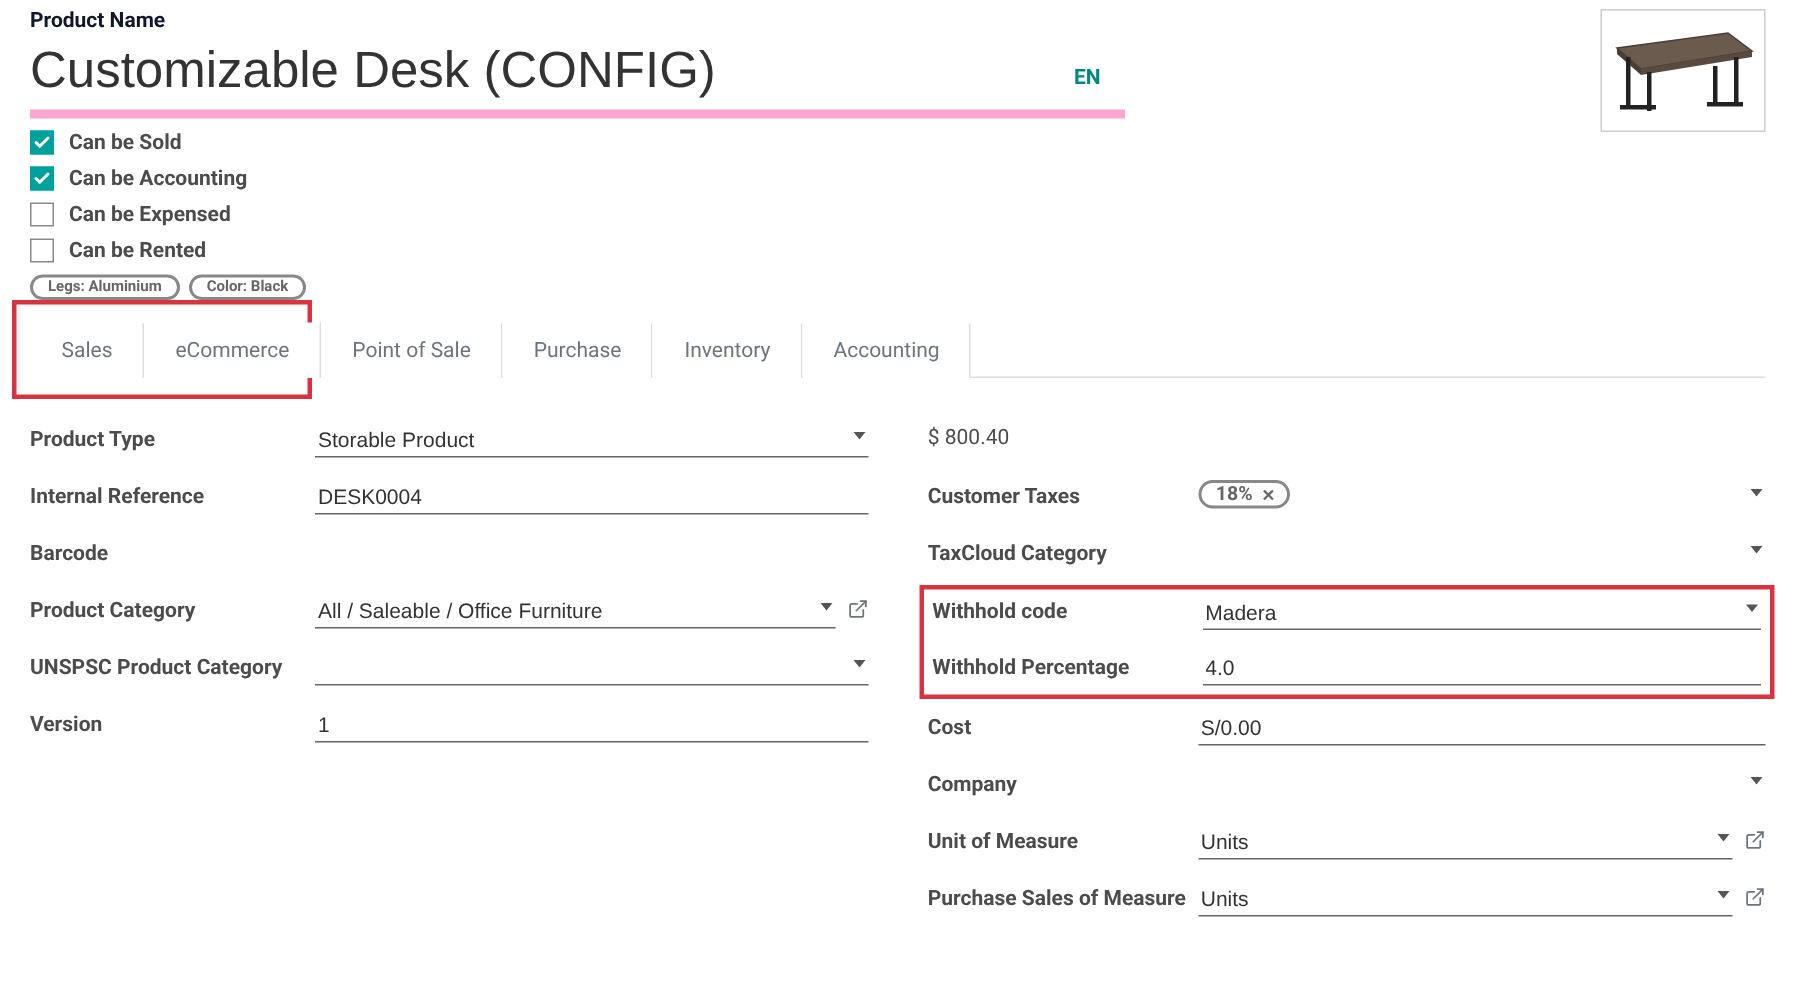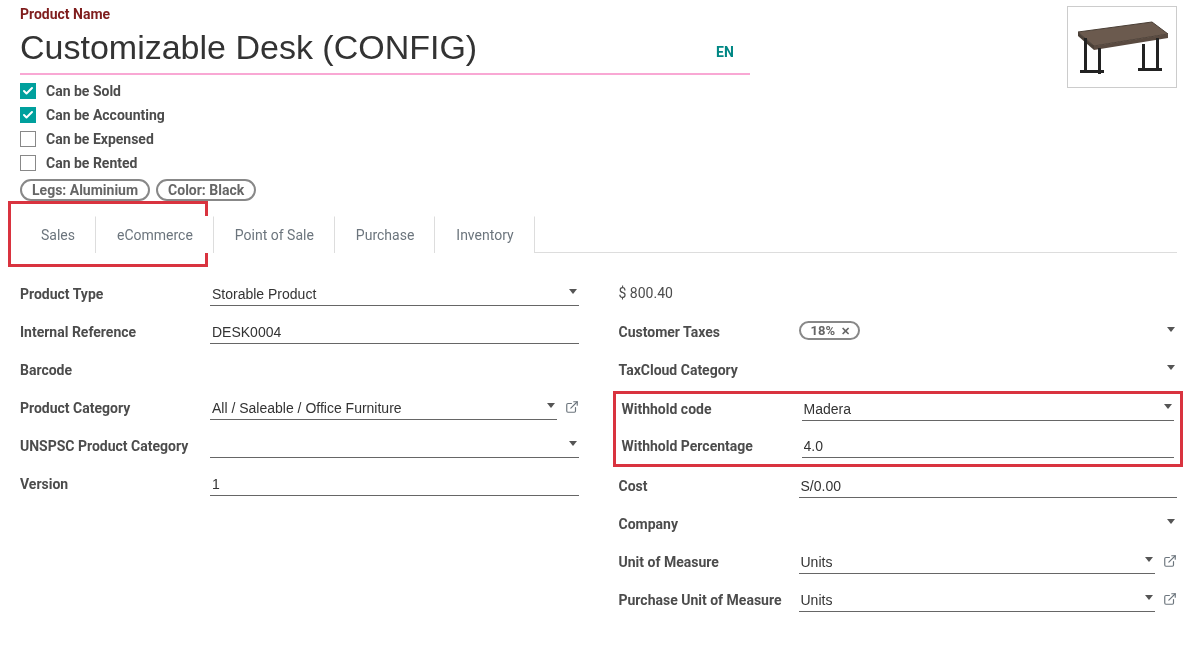--- a/index.html
+++ b/index.html
@@ -7,28 +7,28 @@
     margin: 0;
     padding: 6px 20px 20px 20px;
     font-family: -apple-system, BlinkMacSystemFont, "Segoe UI", Roboto, "Helvetica Neue", Arial, sans-serif;
     font-size: 14px;
     color: #4c4c4c;
     background: #fff;
     width: 1197px;
   }
   .top-row { display: flex; }
   .top-left { flex: 1; }
-  .product-name-label { font-weight: 700; font-size: 14px; color: #7f1d1d; margin-bottom: 4px; }
+  .product-name-label { font-weight: 700; font-size: 14px; color: #0f172a; margin-bottom: 4px; }
   .product-name-row { display: flex; align-items: center; gap: 16px; }
   .product-name-input {
     font-size: 34px;
     font-weight: 400;
     color: #333;
     border: none;
-    border-bottom: 2px solid #f9a8d4;
+    border-bottom: 6px solid #f9a8d4;
     background: transparent;
     width: 730px;
     padding: 2px 0 6px 0;
   }
   .lang-badge {
     color: #008784;
     font-weight: 700;
     font-size: 14px;
     align-self: flex-start;
     margin-top: 18px;
@@ -55,21 +55,21 @@
   }
   .cb.checked { background: #00a09d; border-color: #00a09d; }
   .cb.checked svg { display: block; }
   .cb svg { display: none; }
   .checkbox-label { font-weight: 700; color: #4c4c4c; }
   .tags-row { display: flex; gap: 6px; margin-top: 6px; margin-bottom: 14px; }
   .tag-pill {
     border: 2px solid #888;
     border-radius: 12px;
     padding: 1px 10px;
-    font-size: 14px;
+    font-size: 10px;
     font-weight: 700;
     color: #666;
   }
   .tabs-wrap { position: relative; }
   .tabs {
     display: flex;
     border-bottom: 1px solid #ddd;
     position: relative;
   }
   .tab {
@@ -207,20 +207,21 @@
 </div>
 
 <div class="tabs-wrap">
   <div class="highlight-tab"></div>
   <div class="tabs">
     <div class="tab sep-right">Sales</div>
     <div class="tab sep-right">eCommerce</div>
     <div class="tab sep-right">Point of Sale</div>
     <div class="tab sep-right">Purchase</div>
     <div class="tab sep-right">Inventory</div>
+    <div class="tab sep-right">Accounting</div>
   </div>
 </div>
 
 <div class="form-body">
 
   <div class="col">
     <div class="field-row">
       <div class="field-label">Product Type</div>
       <div class="field-control">
         <div class="select-wrap">
@@ -355,21 +356,21 @@
           <svg width="14" height="14" viewBox="0 0 24 24" fill="none" stroke="currentColor" stroke-width="2" stroke-linecap="round" stroke-linejoin="round">
               <path d="M18 13v6a2 2 0 0 1-2 2H5a2 2 0 0 1-2-2V8a2 2 0 0 1 2-2h6"></path>
               <polyline points="15 3 21 3 21 9"></polyline>
               <line x1="10" y1="14" x2="21" y2="3"></line>
             </svg>
         </span>
       </div>
     </div>
 
     <div class="field-row">
-      <div class="field-label-r">Purchase Unit of Measure</div>
+      <div class="field-label-r">Purchase Sales of Measure</div>
       <div class="field-control">
         <div class="select-wrap">
           <input class="txt-input" value="Units" style="">
           <span class="caret"></span>
         </div>
         <span class="ext-icon">
           <svg width="14" height="14" viewBox="0 0 24 24" fill="none" stroke="currentColor" stroke-width="2" stroke-linecap="round" stroke-linejoin="round">
               <path d="M18 13v6a2 2 0 0 1-2 2H5a2 2 0 0 1-2-2V8a2 2 0 0 1 2-2h6"></path>
               <polyline points="15 3 21 3 21 9"></polyline>
               <line x1="10" y1="14" x2="21" y2="3"></line>

